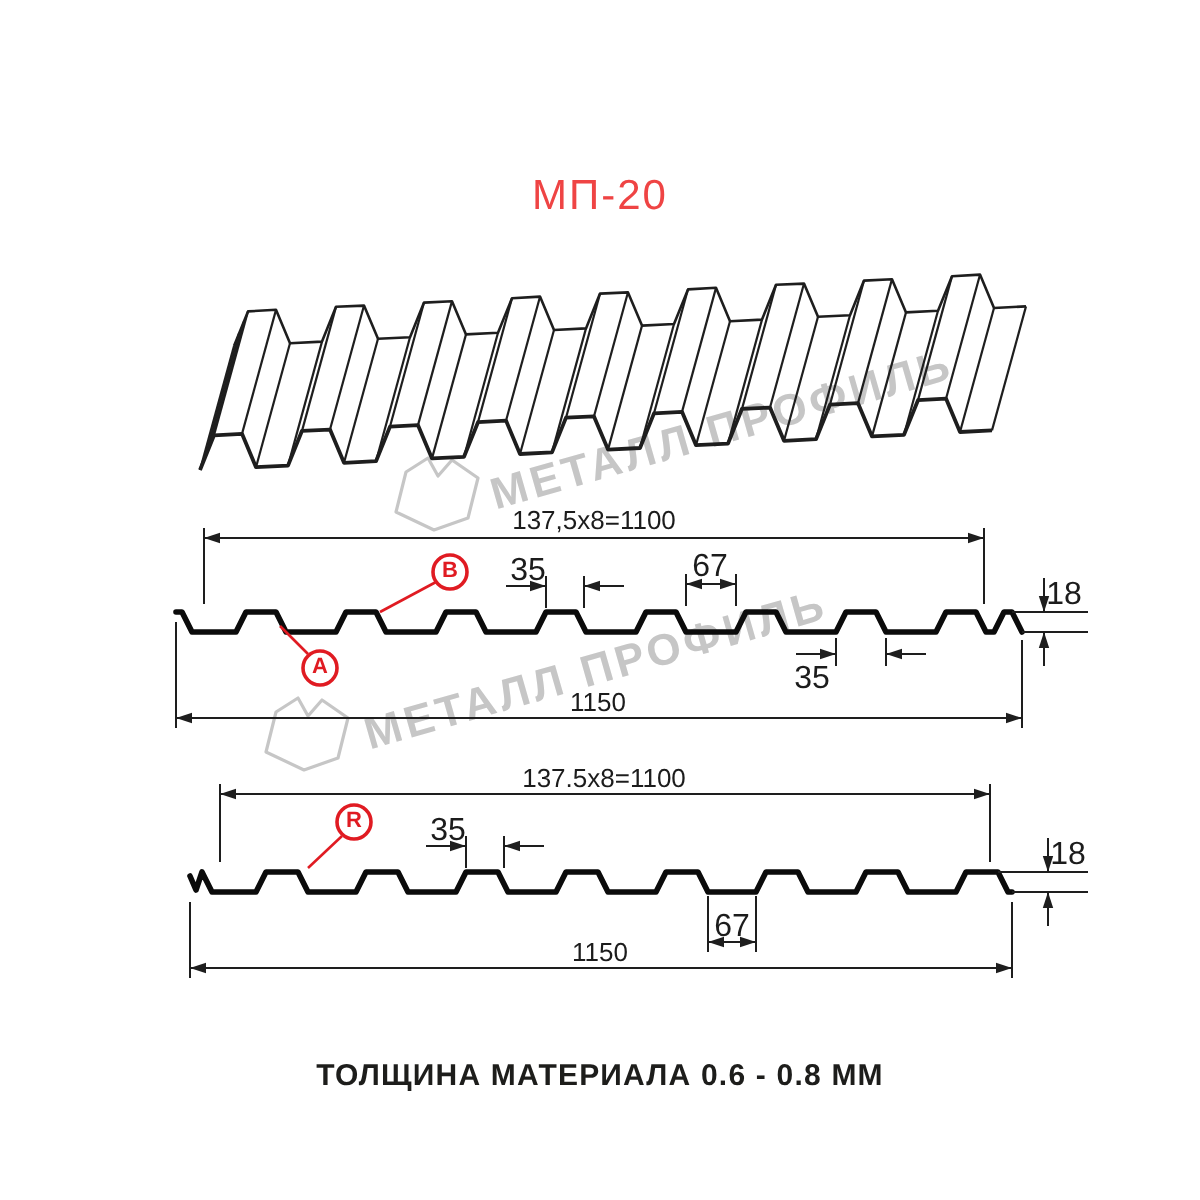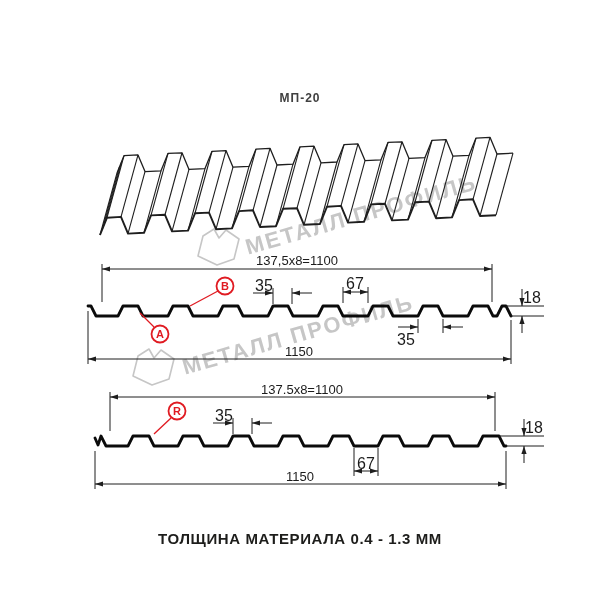--- a/index.html
+++ b/index.html
@@ -3,21 +3,21 @@
 <meta charset="utf-8">
 <style>
   html,body{margin:0;padding:0;background:#fff;}
   #page{position:relative;width:600px;height:600px;background:#ffffff;overflow:hidden;
         font-family:"Liberation Sans","DejaVu Sans",sans-serif;}
   .lbl{position:absolute;transform:translate(-50%,-50%);white-space:nowrap;color:#1c1c1c;
        font-size:12px;line-height:1;z-index:3;}
   .dim{font-size:16px;}
   .dimbig{font-size:13px;}
   .title{font-size:30px;font-weight:800;letter-spacing:.5px;color:#1d1d1b;}
-  .subtitle{font-size:12px;font-weight:700;letter-spacing:1px;color:#404040;}
+  .subtitle{font-size:21px;font-weight:400;letter-spacing:1px;color:#ef4444;}
   .footer{font-size:15px;font-weight:700;letter-spacing:.6px;color:#1d1d1b;}
   .redletter{font-size:11px;font-weight:700;color:#e01b22;z-index:4;}
   .wm{position:absolute;z-index:1;color:#c6c6c6;font-weight:700;font-size:22px;
       letter-spacing:2px;transform-origin:0 50%;transform:rotate(-16deg);white-space:nowrap;}
   #draw{position:absolute;left:0;top:0;z-index:2;}
 </style>
 </head>
 <body>
 
 <div id="page">
@@ -150,14 +150,14 @@
   <span class="lbl redletter" style="left:160px;top:334px;">A</span>
   <span class="lbl redletter" style="left:225px;top:286px;">B</span>
 
   <span class="lbl dimbig" style="left:302px;top:389px;">137.5x8=1100</span>
   <span class="lbl dim" style="left:224px;top:416px;">35</span>
   <span class="lbl dim" style="left:366px;top:464px;">67</span>
   <span class="lbl dim" style="left:534px;top:428px;">18</span>
   <span class="lbl dimbig" style="left:300px;top:476px;">1150</span>
   <span class="lbl redletter" style="left:177px;top:411px;">R</span>
 
-  <span class="lbl footer" style="left:300px;top:538px;">ТОЛЩИНА МАТЕРИАЛА 0.4 - 1.3 ММ</span>
+  <span class="lbl footer" style="left:300px;top:538px;">ТОЛЩИНА МАТЕРИАЛА 0.6 - 0.8 ММ</span>
 </div>
 
 </body></html>

